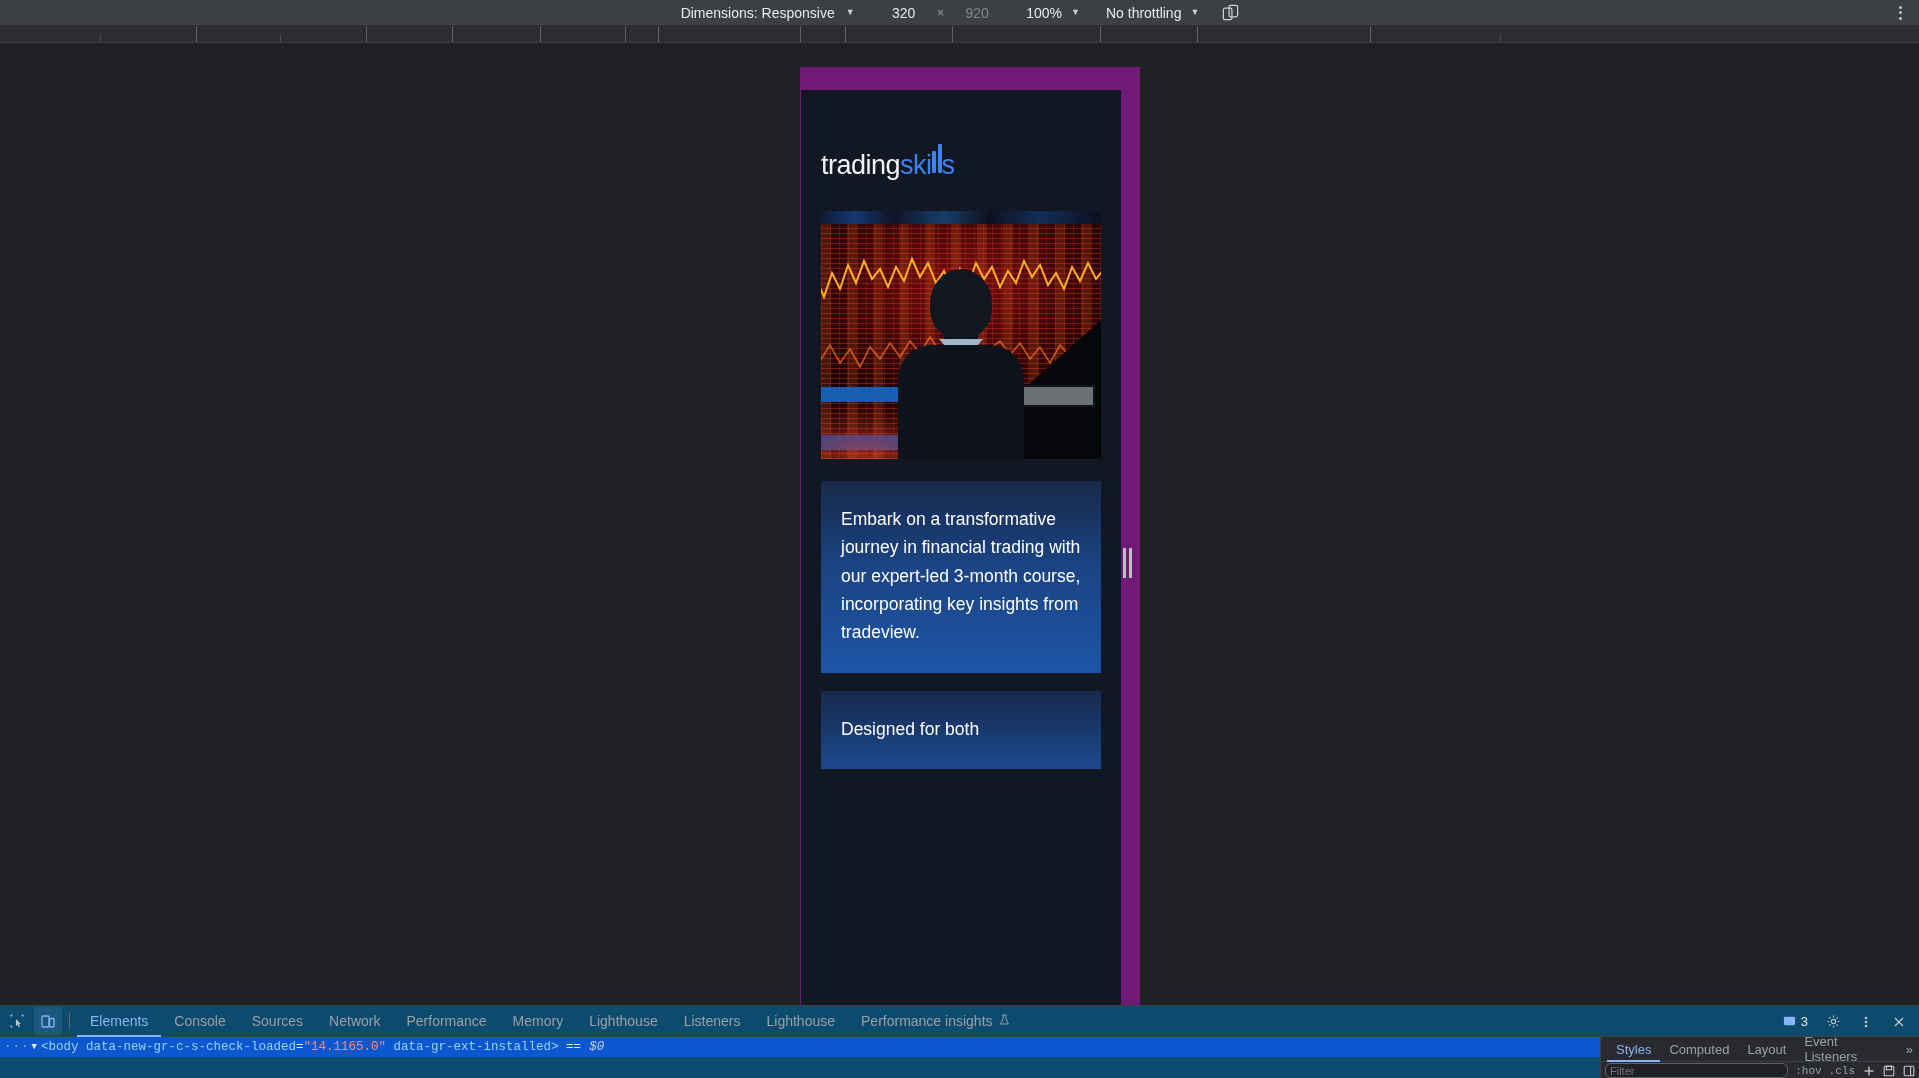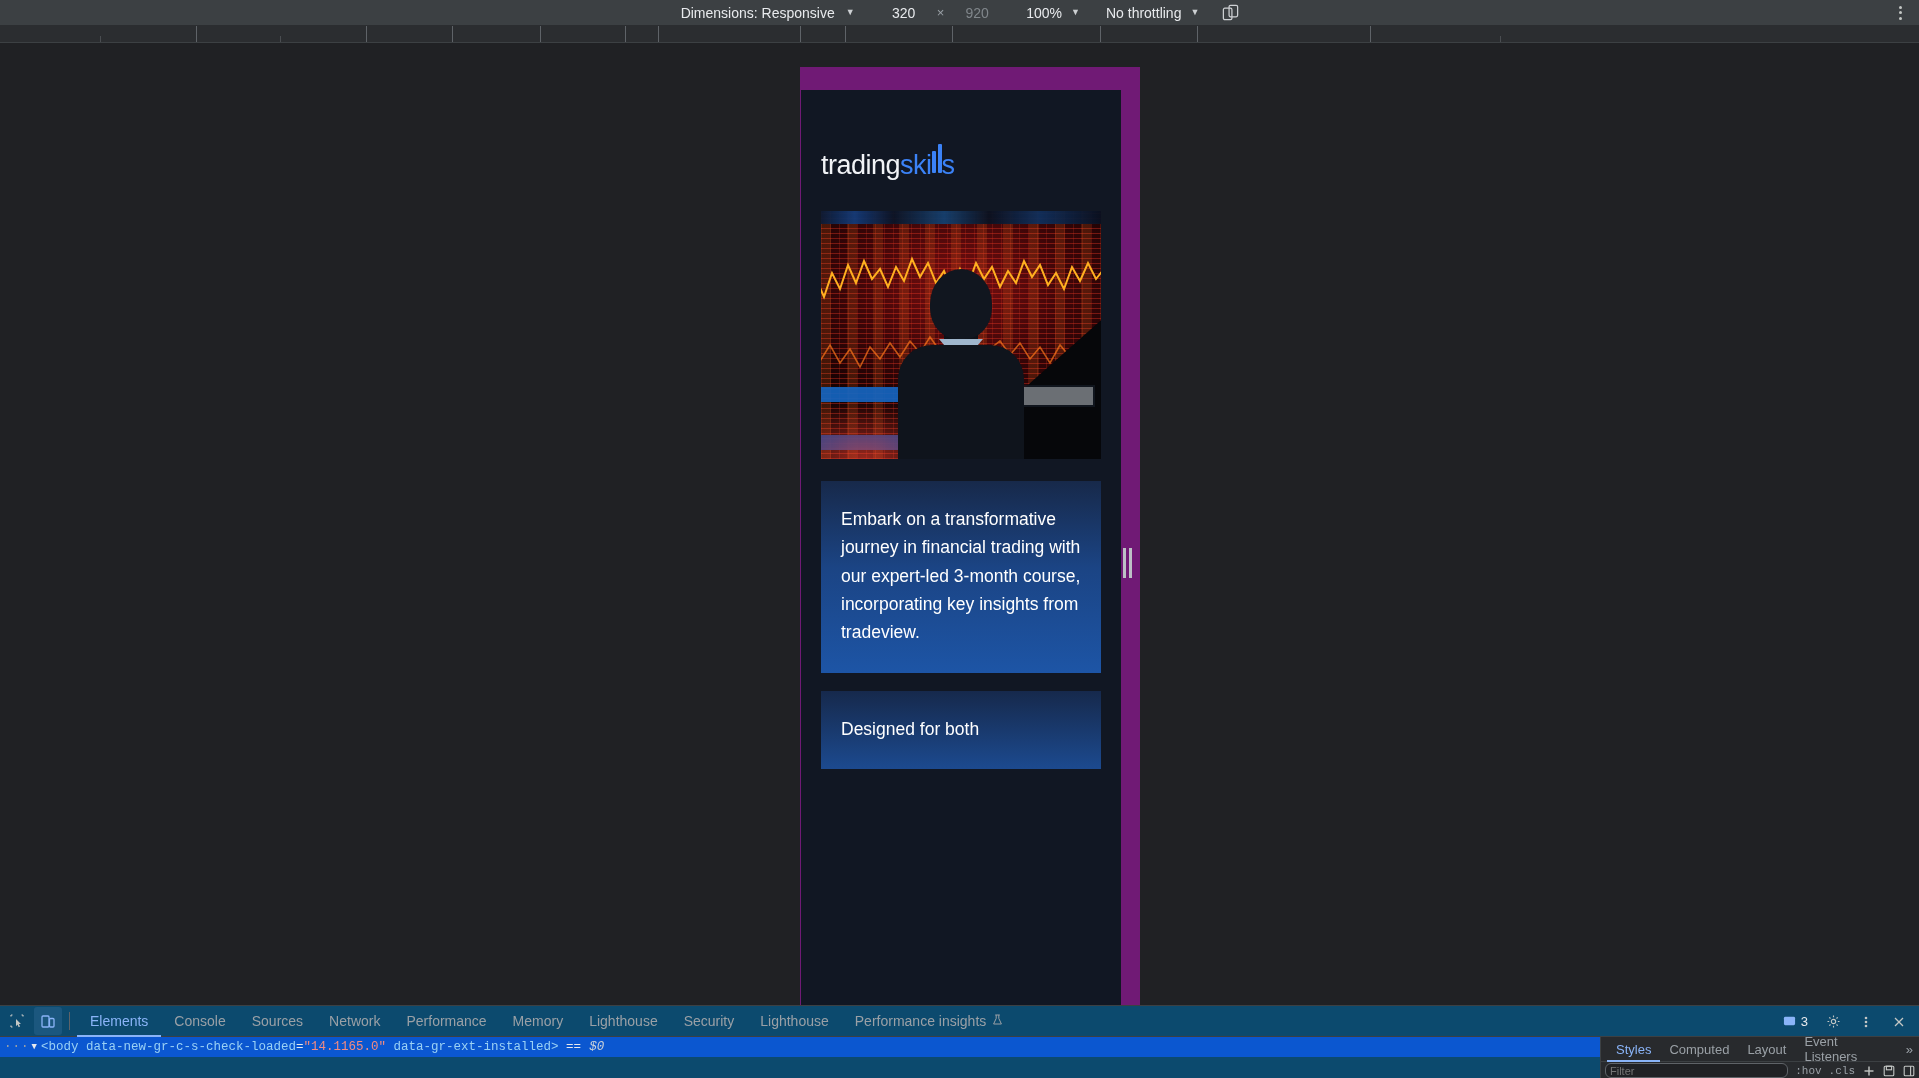--- a/index.html
+++ b/index.html
@@ -387,21 +387,21 @@
     </div>
     <div class="tabbar-div"></div>
 
     <div class="dt-tab active">Elements</div>
     <div class="dt-tab">Console</div>
     <div class="dt-tab">Sources</div>
     <div class="dt-tab">Network</div>
     <div class="dt-tab">Performance</div>
     <div class="dt-tab">Memory</div>
     <div class="dt-tab">Lighthouse</div>
-    <div class="dt-tab">Security</div>
+    <div class="dt-tab">Listeners</div>
     <div class="dt-tab">Lighthouse</div>
     <div class="dt-tab">
       <span>Performance insights</span>
       <span style="margin-left:6px">
         <svg width="11" height="12" viewBox="0 0 11 12" fill="none" stroke="#9aa0a6" stroke-width="1">
             <path d="M4.2 1v3.4L1.6 10h7.8L6.8 4.4V1M3.2 1h4.6"></path>
           </svg>
       </span>
     </div>
 

